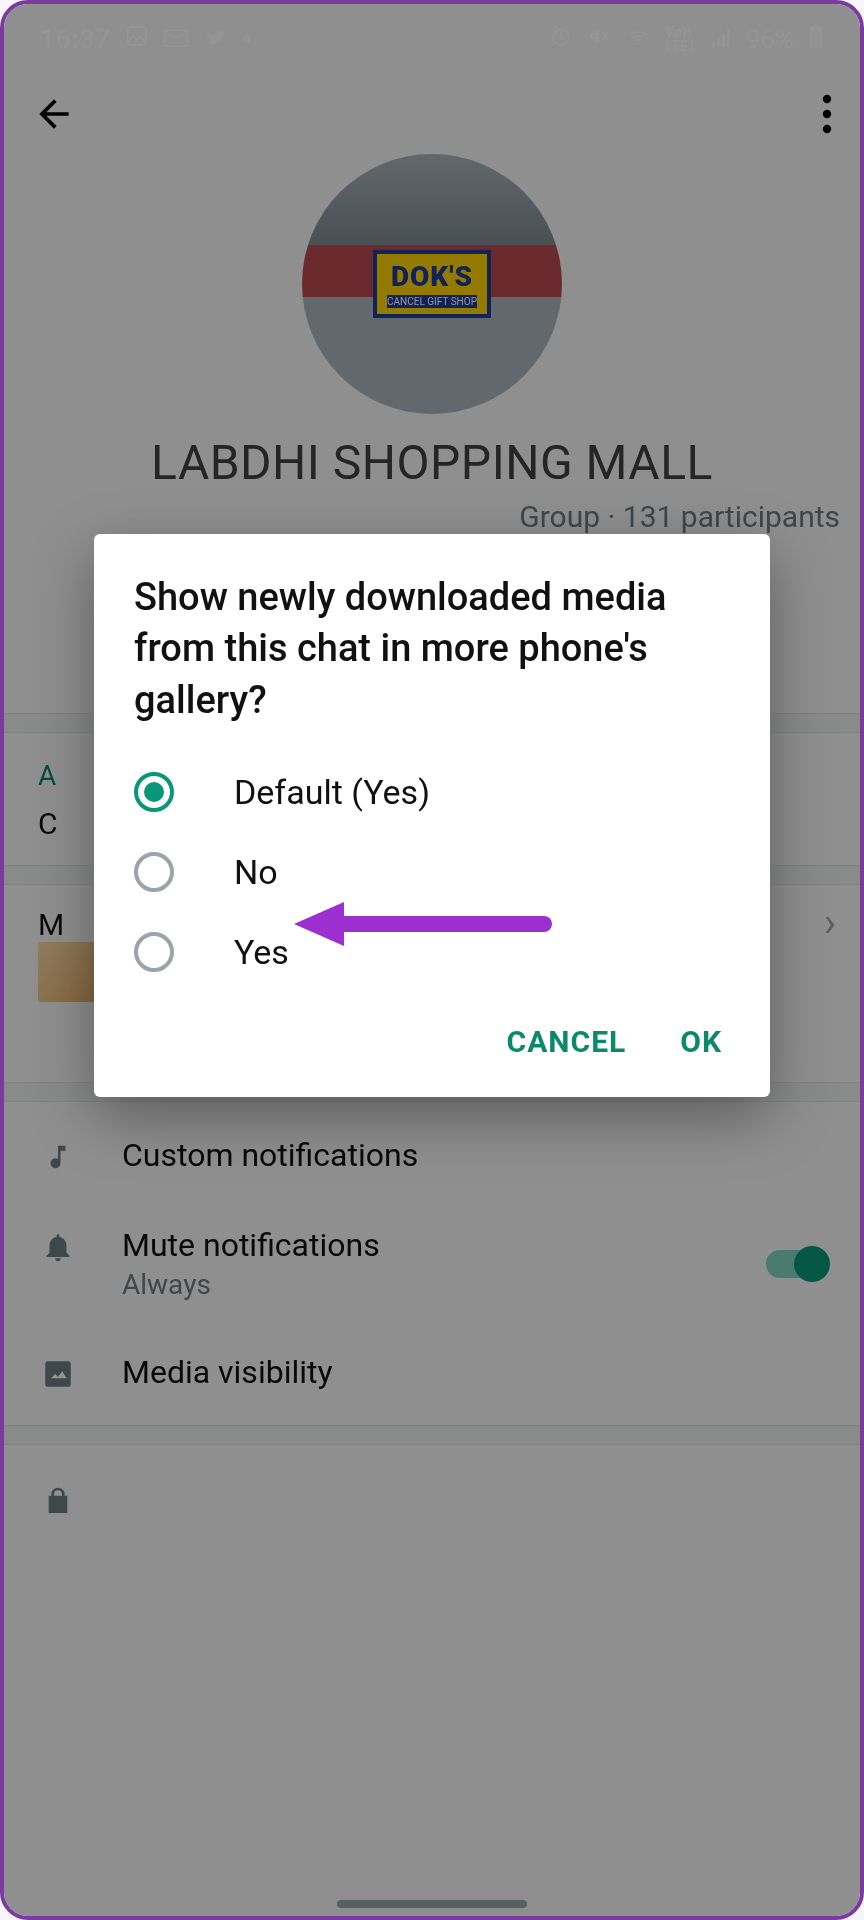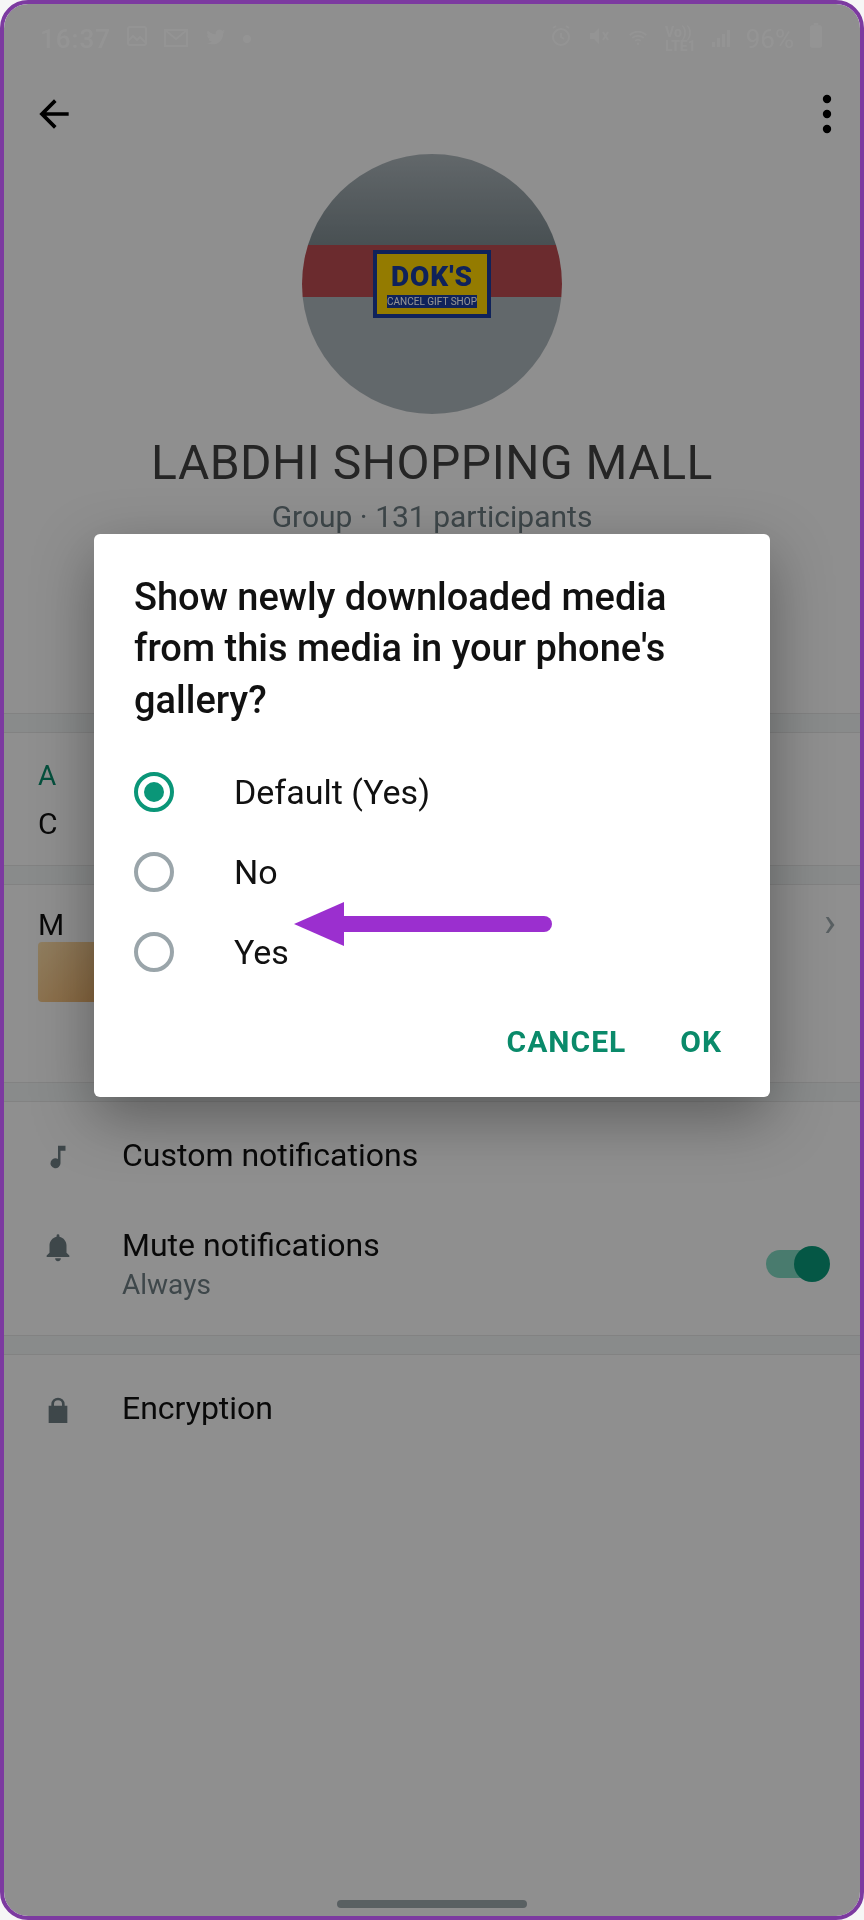--- a/index.html
+++ b/index.html
@@ -17,21 +17,21 @@
   .topbar { height: 80px; display: flex; align-items: center; justify-content: space-between; padding: 0 28px; position: relative; z-index: 1; }
   .back-arrow svg, .more-dots svg { display:block; }
 
   
   .profile { text-align: center; padding: 0 20px 30px; position: relative; z-index: 1; }
   .avatar { width: 260px; height: 260px; border-radius: 50%; margin: 0 auto 20px; background: linear-gradient(180deg,#aab3b8 0%,#7d8a8f 35%,#b94a50 35%,#b94a50 55%,#aab3b8 55%); position: relative; overflow: hidden; display:flex; align-items:center; justify-content:center; }
   .avatar .sign { background:#ffd400; border:4px solid #1b3c9b; padding:6px 10px; text-align:center; }
   .avatar .sign .line1 { color:#1b3c9b; font-size:28px; font-weight:900; letter-spacing:1px; }
   .avatar .sign .line2 { background:#1b3c9b; color:#fff; font-size:10px; margin-top:2px; padding:1px 0;}
   .group-name { font-size: 48px; font-weight: 400; color: #404040; letter-spacing: 0.5px; margin-bottom: 8px; }
-  .group-sub { font-size: 30px; color: #6b7a80; }
+  .group-sub { font-size: 30px; color: #6b7a80; text-align: right; }
 
   .action-row { display: flex; justify-content: center; gap: 140px; margin-top: 46px; }
   .action-item { display:flex; flex-direction:column; align-items:center; gap: 18px; }
   .action-item .label { font-size: 28px; color:#6b7a80; }
   .action-item.search .label { color:#0a8a6a; font-weight:500; }
 
   .sec-divider { height: 20px; background:#eceff0; border-top:1px solid #e0e0e0; border-bottom:1px solid #e0e0e0; }
   .section-head { padding: 26px 34px 10px; font-size: 28px; color:#6b7a80; letter-spacing:0.5px; }
   .section-head.green { color:#0a8a6a; }
   .sub-line { padding: 4px 34px 24px; font-size: 30px; color:#111; }
@@ -204,41 +204,51 @@
       <div class="title">Mute notifications</div>
       <div class="sub">Always</div>
     </div>
     <div class="toggle">
         <div class="track">
           <div class="knob"></div>
         </div>
       </div>
   </div>
 
+  <div class="set-row">
+    <span class="icon">
+        <svg width="34" height="34" viewBox="0 0 24 24">
+          <rect x="3" y="3" width="18" height="18" rx="2" fill="#6b7a80"></rect>
+          <path d="M7 15l3-3 2 2 3-4 3 5H7z" fill="#fff"></path>
+        </svg>
+      </span>
+    <div class="texts">
+      <div class="title">Media visibility</div>
+    </div>
+  </div>
 
   <div class="sec-divider" style="margin:8px 0;"></div>
 
   <div class="set-row">
     <span class="icon">
         <svg width="32" height="36" viewBox="0 0 24 24">
           <path d="M17 8V7a5 5 0 00-10 0v1H5v13h14V8h-2zm-8 0V7a3 3 0 016 0v1H9z" fill="#6b7a80"></path>
         </svg>
       </span>
     <div class="texts">
-      <div class="title">Encryption</div>
     </div>
   </div>
 </div>
 
 <div class="home-ind"></div>
 
 <div class="scrim"></div>
 
 <div class="dialog">
-  <div class="dialog-title">Show newly downloaded media from this media in your phone's gallery?</div>
+  <div class="dialog-title">Show newly downloaded media from this chat in more phone's gallery?</div>
 
   <div class="radio-item">
     <div class="radio selected">
         <div class="inner"></div>
       </div>
     <span>Default (Yes)</span>
   </div>
   <div class="radio-item">
     <div class="radio"></div>
     <span>No</span>

